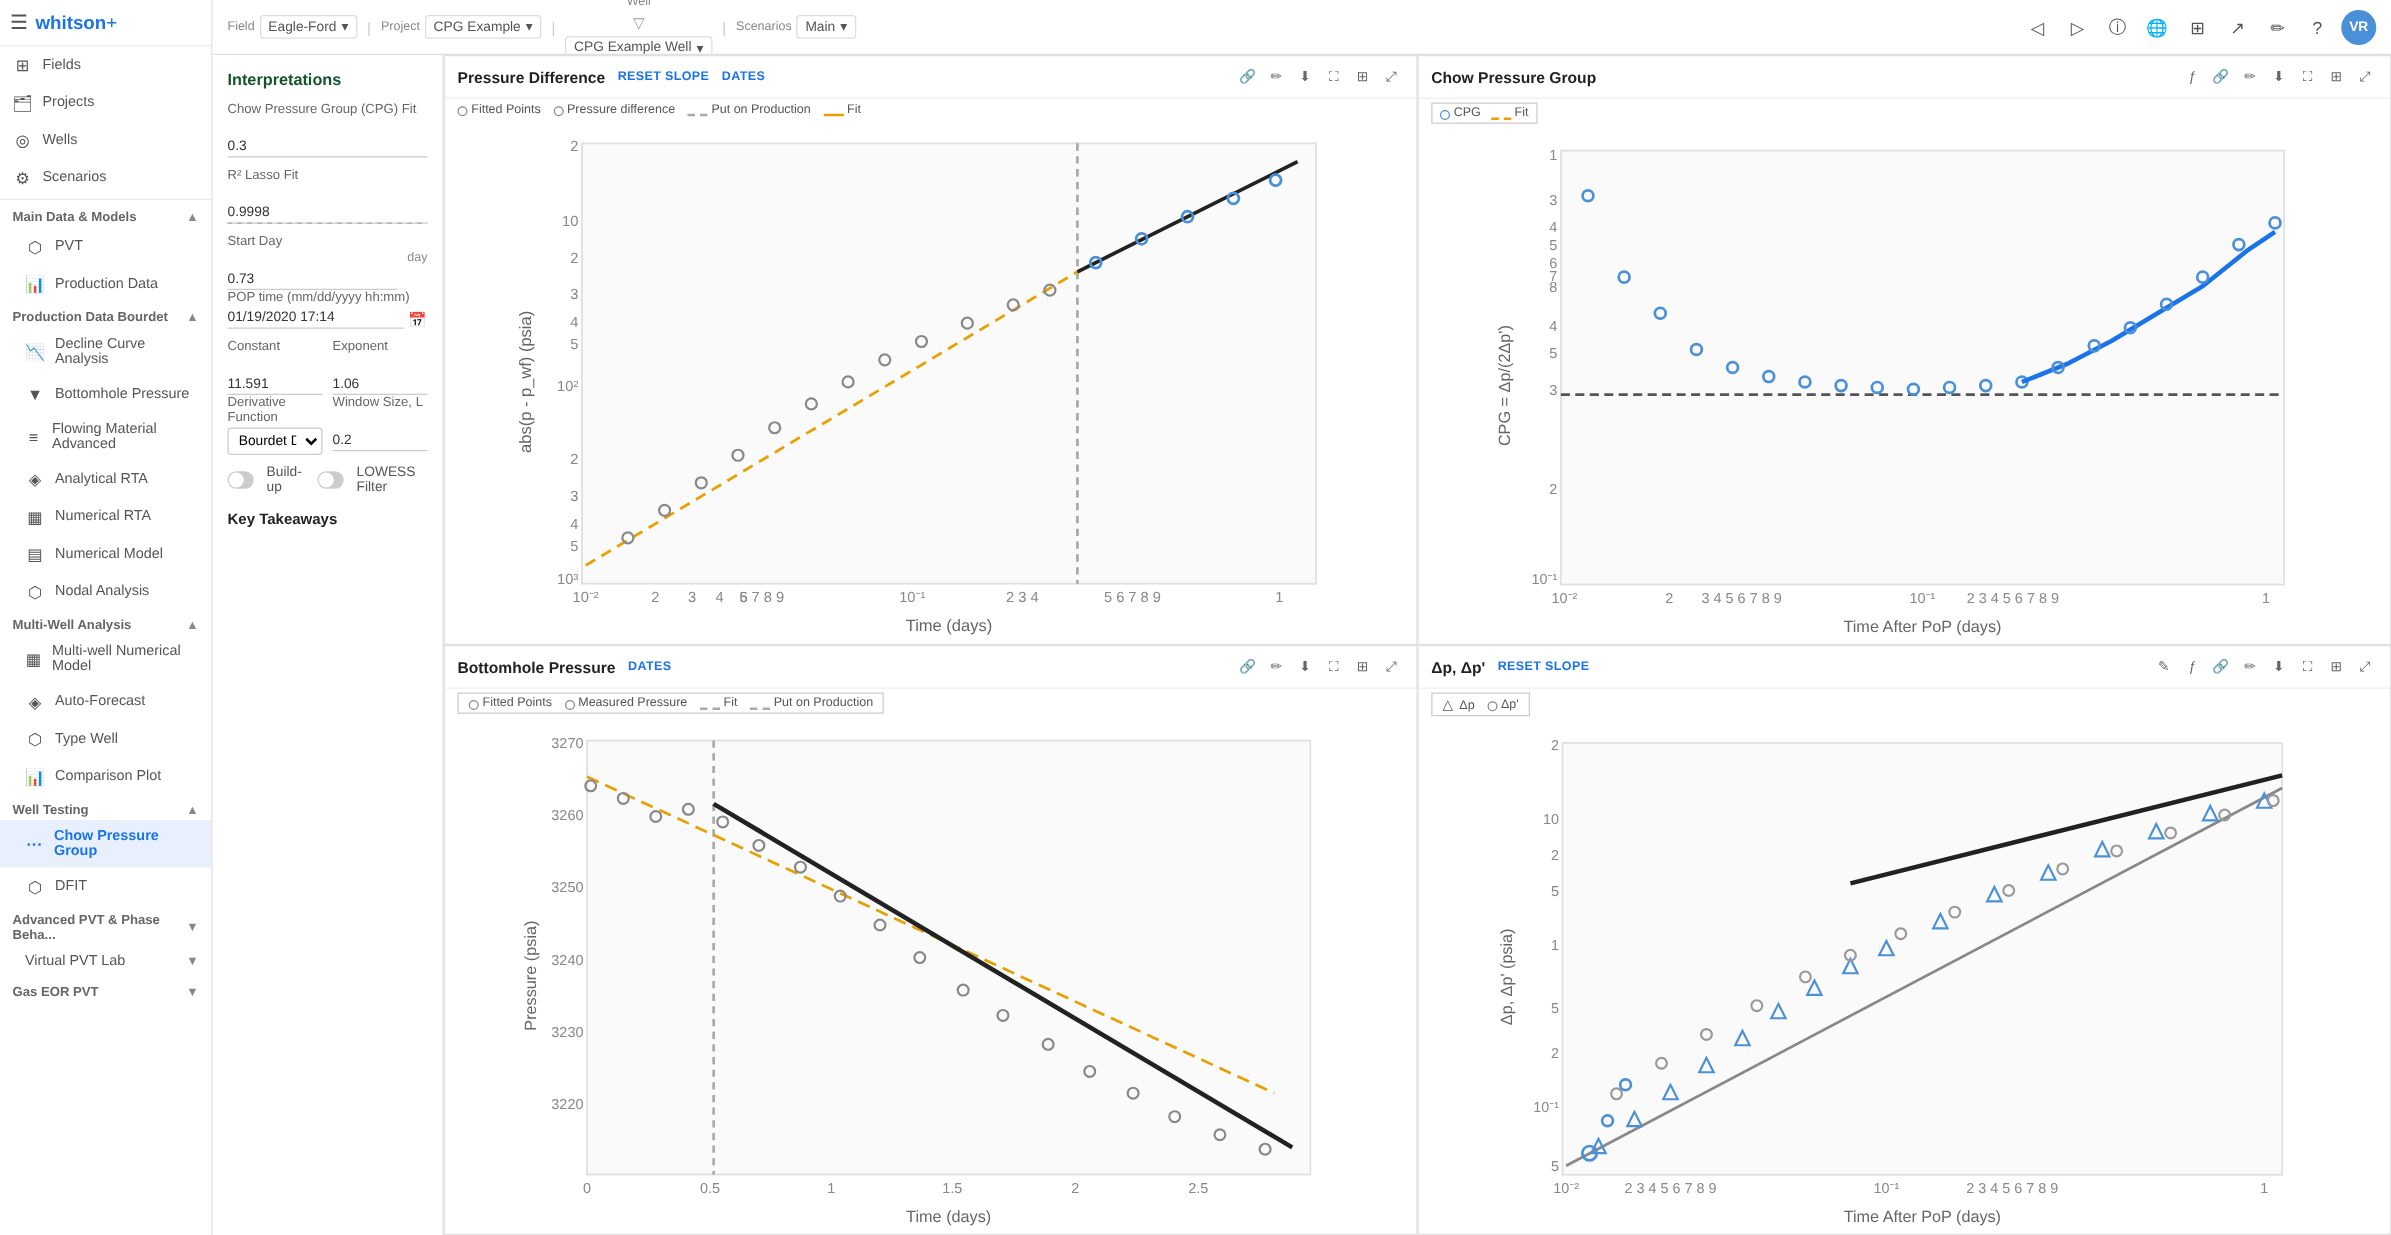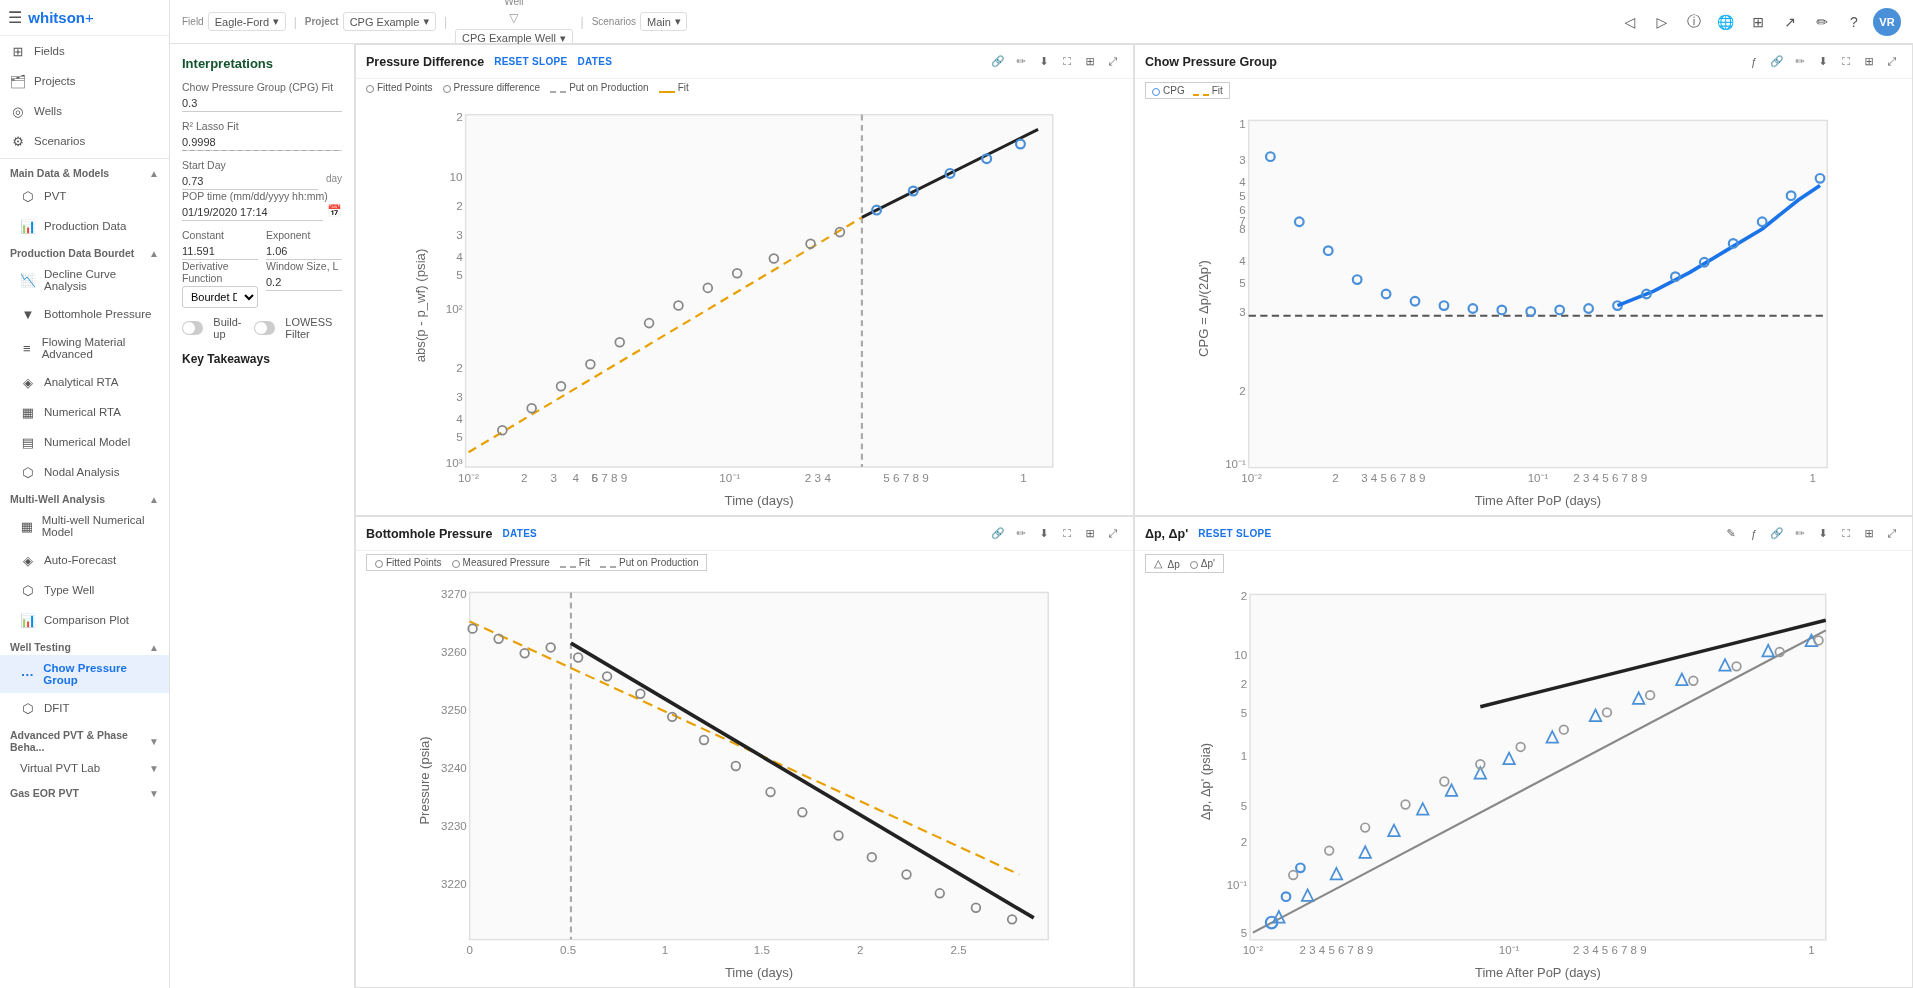--- a/index.html
+++ b/index.html
@@ -25,21 +25,21 @@
 
     
     .main-container { display: flex; flex-direction: column; flex: 1; overflow: hidden; }
     .content-area { display: flex; flex: 1; overflow: hidden; }
 
     
     .left-panel { width: 185px; background: #fff; border-right: 1px solid #e0e0e0; padding: 12px; overflow-y: auto; flex-shrink: 0; }
     .panel-title { font-size: 13px; font-weight: 700; color: #14532d; margin-bottom: 10px; }
     .form-row { margin-bottom: 8px; }
     .form-label { font-size: 10.5px; color: #666; margin-bottom: 2px; }
-    .form-input { width: 100%; border: none; border-bottom: 1px solid #ccc; font-size: 11px; padding: 2px 0; color: #333; outline: none; background: transparent; }
+    .form-input { width: 100%; border: none; border-bottom: 1px solid #ccc; font-size: 11px; padding: 2px 0; color: #333; outline: none; background: transparent; margin-top: 14px; }
     .form-row-split { display: flex; gap: 8px; }
     .form-col { flex: 1; }
     .form-select { width: 100%; border: 1px solid #ccc; border-radius: 3px; font-size: 11px; padding: 3px 4px; background: #fff; }
     .form-date-input { width: 100%; border: none; border-bottom: 1px solid #ccc; font-size: 11px; padding: 2px 0; color: #333; outline: none; }
     .toggle-row { display: flex; align-items: center; gap: 10px; margin-top: 8px; }
     .toggle { width: 28px; height: 14px; background: #ccc; border-radius: 7px; position: relative; cursor: pointer; }
     .toggle-knob { width: 12px; height: 12px; background: white; border-radius: 50%; position: absolute; top: 1px; left: 1px; }
     .toggle-label { font-size: 11px; color: #555; }
     .key-takeaways-title { font-size: 12px; font-weight: 700; color: #222; margin: 12px 0 6px; }
     .key-takeaways-area { width: 100%; height: 80px; border: 1px solid #ddd; border-radius: 3px; font-size: 11px; padding: 6px; color: #aaa; resize: none; outline: none; font-family: inherit; }
@@ -197,21 +197,21 @@
   <div class="topbar">
     <div style="display:flex;align-items:center;gap:4px;">
       <span style="font-size:10px;color:#888;">Field</span>
       <div class="topbar-field">
         <span>Eagle-Ford</span>
         <span>▾</span>
       </div>
     </div>
     <span class="topbar-sep">|</span>
     <div style="display:flex;align-items:center;gap:4px;">
-      <span style="font-size:10px;color:#888;font-weight:bold;">Project</span>
+      <span style="font-size:10px;color:#888;">Project</span>
       <div class="topbar-field">
         <span>CPG Example</span>
         <span>▾</span>
       </div>
     </div>
     <span class="topbar-sep">|</span>
     <div style="display:flex;align-items:center;gap:4px;flex-direction:column;">
       <span style="font-size:10px;color:#888;">Well</span>
       <span style="font-size:12px;color:#999;">▽</span>
       <div class="topbar-field">
@@ -259,21 +259,21 @@
       <div class="form-row-split">
         <div class="form-col">
           <div class="form-label">Start Day</div>
           <input class="form-input" type="text" value="0.73" style="">
         </div>
         <div style="padding-top:14px;font-size:10px;color:#888;">day</div>
       </div>
       
       <div class="form-row">
         <div class="form-label">POP time (mm/dd/yyyy hh:mm)</div>
-        <div style="display:flex;align-items:flex-start;gap:4px;">
+        <div style="display:flex;align-items:flex-end;gap:4px;">
           <input class="form-date-input" type="text" value="01/19/2020 17:14" style="flex: 1 1 0%;">
           <span style="font-size:12px;color:#888;cursor:pointer;">📅</span>
         </div>
       </div>
       
       <div class="form-row-split">
         <div class="form-col">
           <div class="form-label">Constant</div>
           <input class="form-input" type="text" value="11.591" style="">
         </div>

